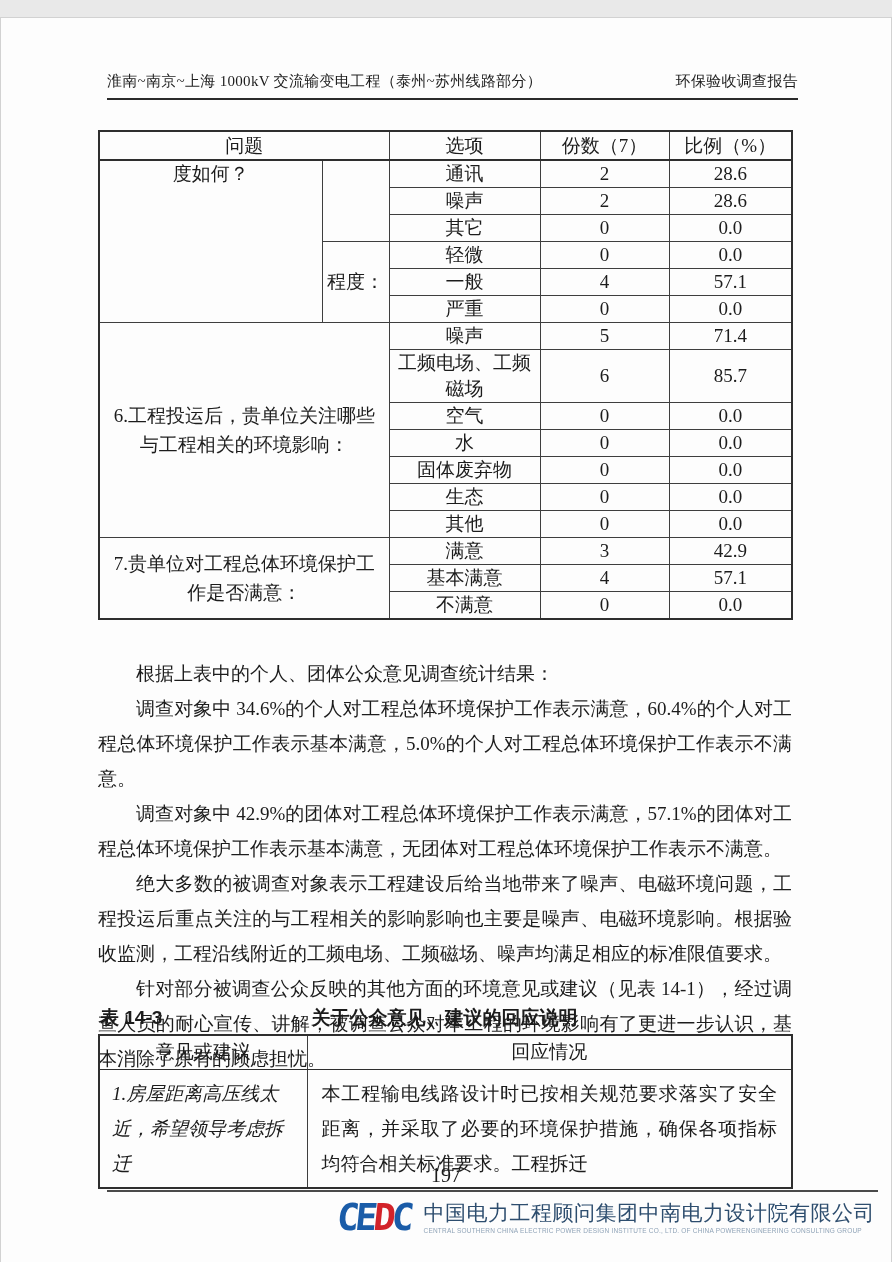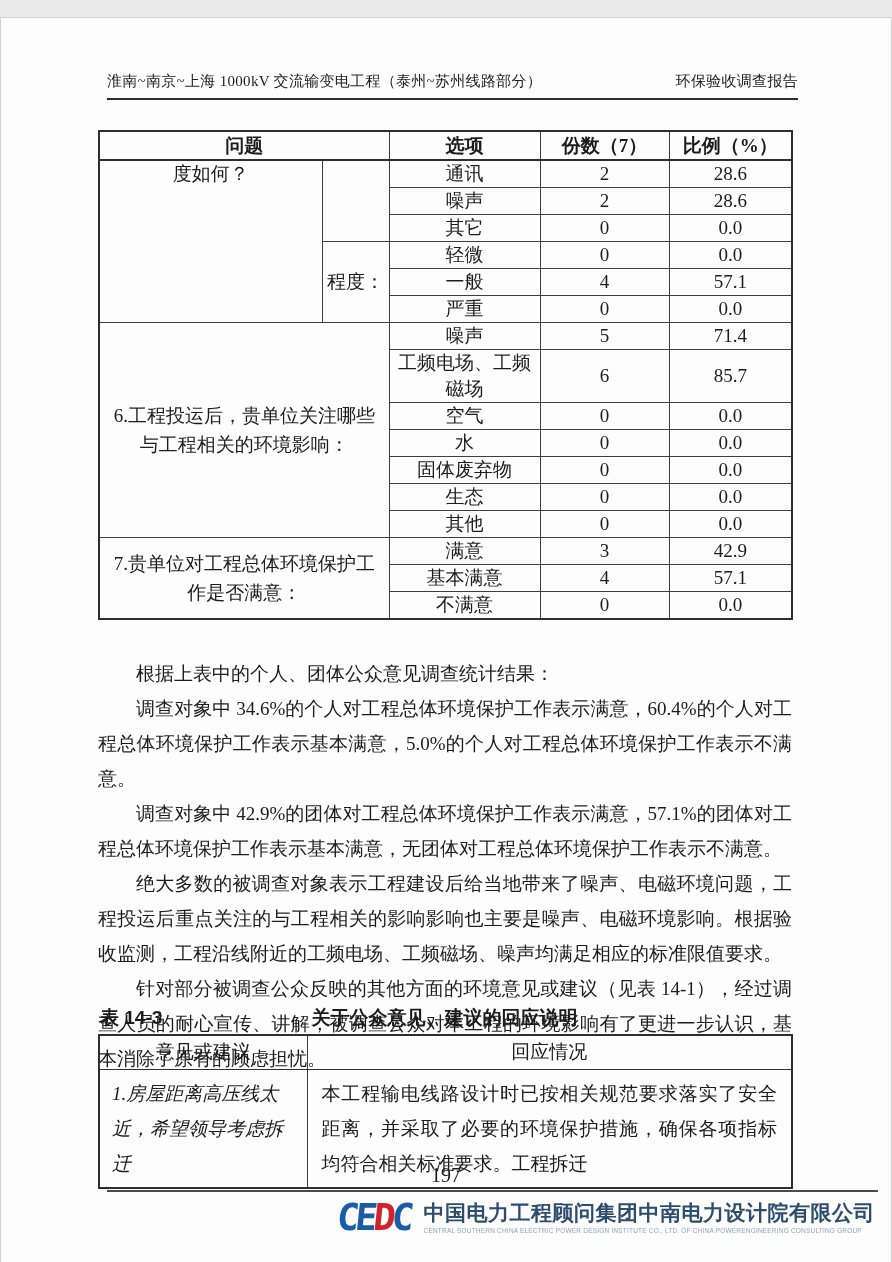--- a/index.html
+++ b/index.html
@@ -22,21 +22,21 @@
   
   table { border-collapse:collapse; table-layout:fixed; }
   .survey-table {
     position:absolute; top:112px; left:97px; width:693px;
     border:2px solid #2e2e2e;
   }
   .survey-table td {
     border:1px solid #3e3e3e; text-align:center; vertical-align:middle;
     font-size:19px; height:27px; padding:0 4px; overflow:hidden;
   }
-  .survey-table tr.head td { font-weight:bold; height:29px; border-bottom:2px solid #2e2e2e; }
+  .survey-table tr.head td { font-weight:normal; height:29px; border-bottom:2px solid #2e2e2e; }
   .survey-table td.q-top { vertical-align:top; }
   .survey-table td.q-cell { line-height:1.55; padding:0 10px; }
   .num { font-family:"Liberation Serif","DejaVu Serif",serif; }
 
   
   .body-text {
     position:absolute; top:638px; left:97px; width:694px;
     font-size:19px; line-height:35px; text-align:justify;
   }
   .body-text p { text-indent:2em; }
@@ -67,21 +67,21 @@
     position:absolute; top:1181px; right:16px;
     display:flex; align-items:center; gap:9px;
     font-family:"Liberation Sans","DejaVu Sans",sans-serif;
   }
   .logo-mark {
     font-family:"DejaVu Sans Mono","Liberation Mono",monospace;
     font-weight:bold; font-size:37px; line-height:37px; letter-spacing:-4px;
     transform:skewX(-6deg); padding-right:4px;
   }
   .l-blue { color:#1a5ca8; } .l-red { color:#d2232a; }
-  .logo-company { font-weight:bold; font-size:21px; color:#2d4d6e; letter-spacing:0.5px; line-height:24px; }
+  .logo-company { font-weight:normal; font-size:21px; color:#2d4d6e; letter-spacing:0.5px; line-height:24px; }
   .logo-tagline { font-size:6.5px; color:#90a4b8; letter-spacing:0.2px; margin-top:2px; }
 </style>
 </head>
 <body>
 
 <div class="page">
 
   <div class="doc-header">
     <span>淮南~南京~上海 1000kV 交流输变电工程（泰州~苏州线路部分）</span>
     <span>环保验收调查报告</span>

